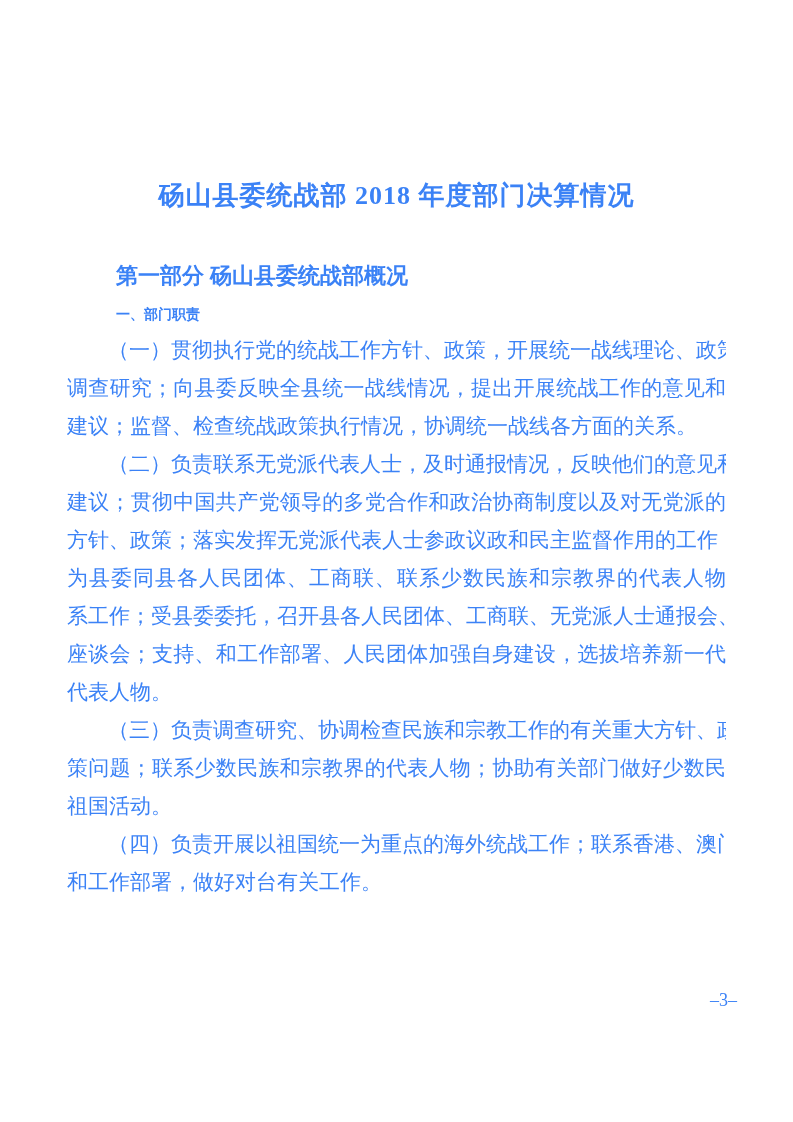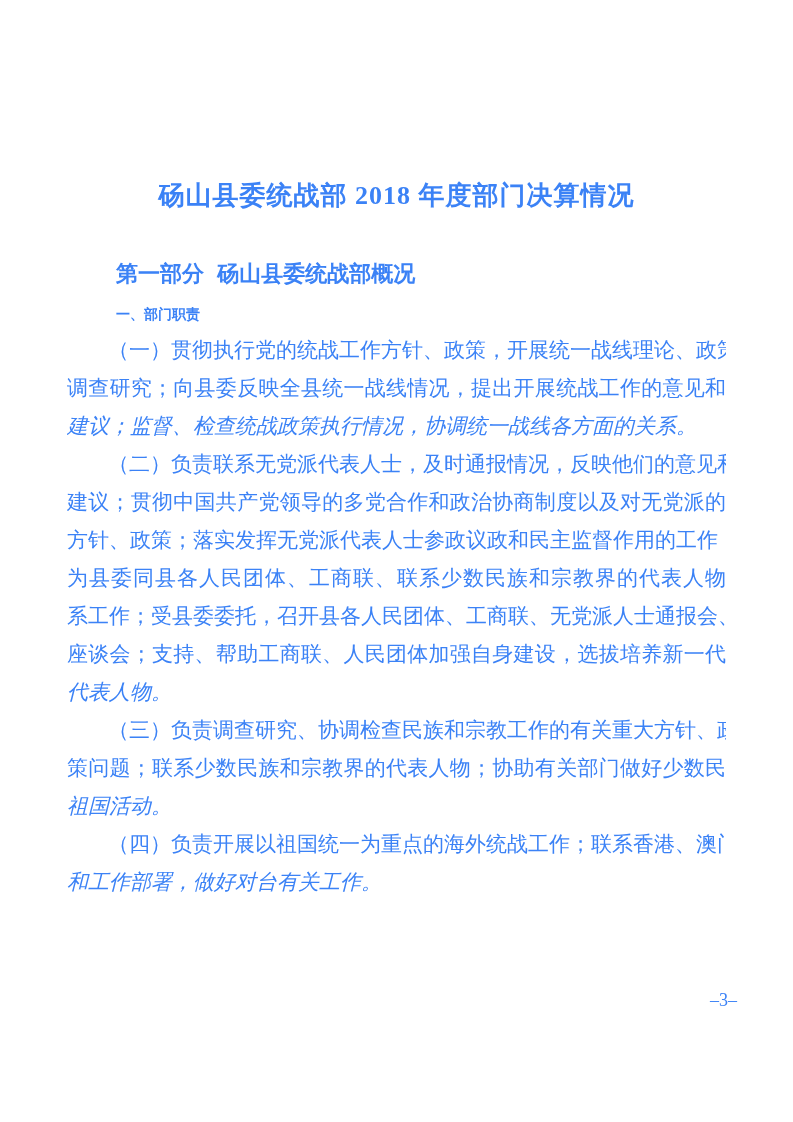--- a/index.html
+++ b/index.html
@@ -27,21 +27,21 @@
     font-size: 26px;
     font-weight: bold;
     line-height: 34px;
     letter-spacing: 1px;
     white-space: nowrap;
   }
   .heading-1 {
     position: absolute;
     top: 261px;
     left: 116px;
-    font-family: Liberation Mono, monospace;
+    font-family: Liberation Sans, sans-serif;
     font-size: 22px;
     font-weight: bold;
     line-height: 30px;
     white-space: nowrap;
   }
   .heading-2 {
     position: absolute;
     top: 299px;
     left: 116px;
     font-family: "Liberation Sans", "DejaVu Sans", sans-serif;
@@ -68,21 +68,20 @@
     text-align-last: justify;
     text-justify: inter-character;
     overflow: hidden;
     white-space: nowrap;
   }
   .line.first {
     padding-left: 41px;
   }
   .line.last {
     text-align-last: left;
-    font-style: italic;
   }
   .page-number {
     position: absolute;
     top: 988px;
     right: 56px;
     font-size: 18px;
     line-height: 24px;
     font-family: "Liberation Serif", "DejaVu Serif", serif;
   }
 </style>
@@ -102,21 +101,21 @@
         <div class="line first">（一）贯彻执行党的统战工作方针、政策，开展统一战线理论、政策</div>
         <div class="line">调查研究；向县委反映全县统一战线情况，提出开展统战工作的意见和</div>
         <div class="line last">建议；监督、检查统战政策执行情况，协调统一战线各方面的关系。</div>
       </div>
       <div class="paragraph">
         <div class="line first">（二）负责联系无党派代表人士，及时通报情况，反映他们的意见和</div>
         <div class="line">建议；贯彻中国共产党领导的多党合作和政治协商制度以及对无党派的</div>
         <div class="line">方针、政策；落实发挥无党派代表人士参政议政和民主监督作用的工作；</div>
         <div class="line">为县委同县各人民团体、工商联、联系少数民族和宗教界的代表人物</div>
         <div class="line">系工作；受县委委托，召开县各人民团体、工商联、无党派人士通报会、</div>
-        <div class="line">座谈会；支持、帮助工商联、人民团体加强自身建设，选拔培养新一代</div>
+        <div class="line">座谈会；支持、和工作部署、人民团体加强自身建设，选拔培养新一代</div>
         <div class="line last">代表人物。</div>
       </div>
       <div class="paragraph">
         <div class="line first">（三）负责调查研究、协调检查民族和宗教工作的有关重大方针、政</div>
         <div class="line">策问题；联系少数民族和宗教界的代表人物；协助有关部门做好少数民</div>
         <div class="line last">祖国活动。</div>
       </div>
       <div class="paragraph">
         <div class="line first">（四）负责开展以祖国统一为重点的海外统战工作；联系香港、澳门</div>
         <div class="line last">和工作部署，做好对台有关工作。</div>

